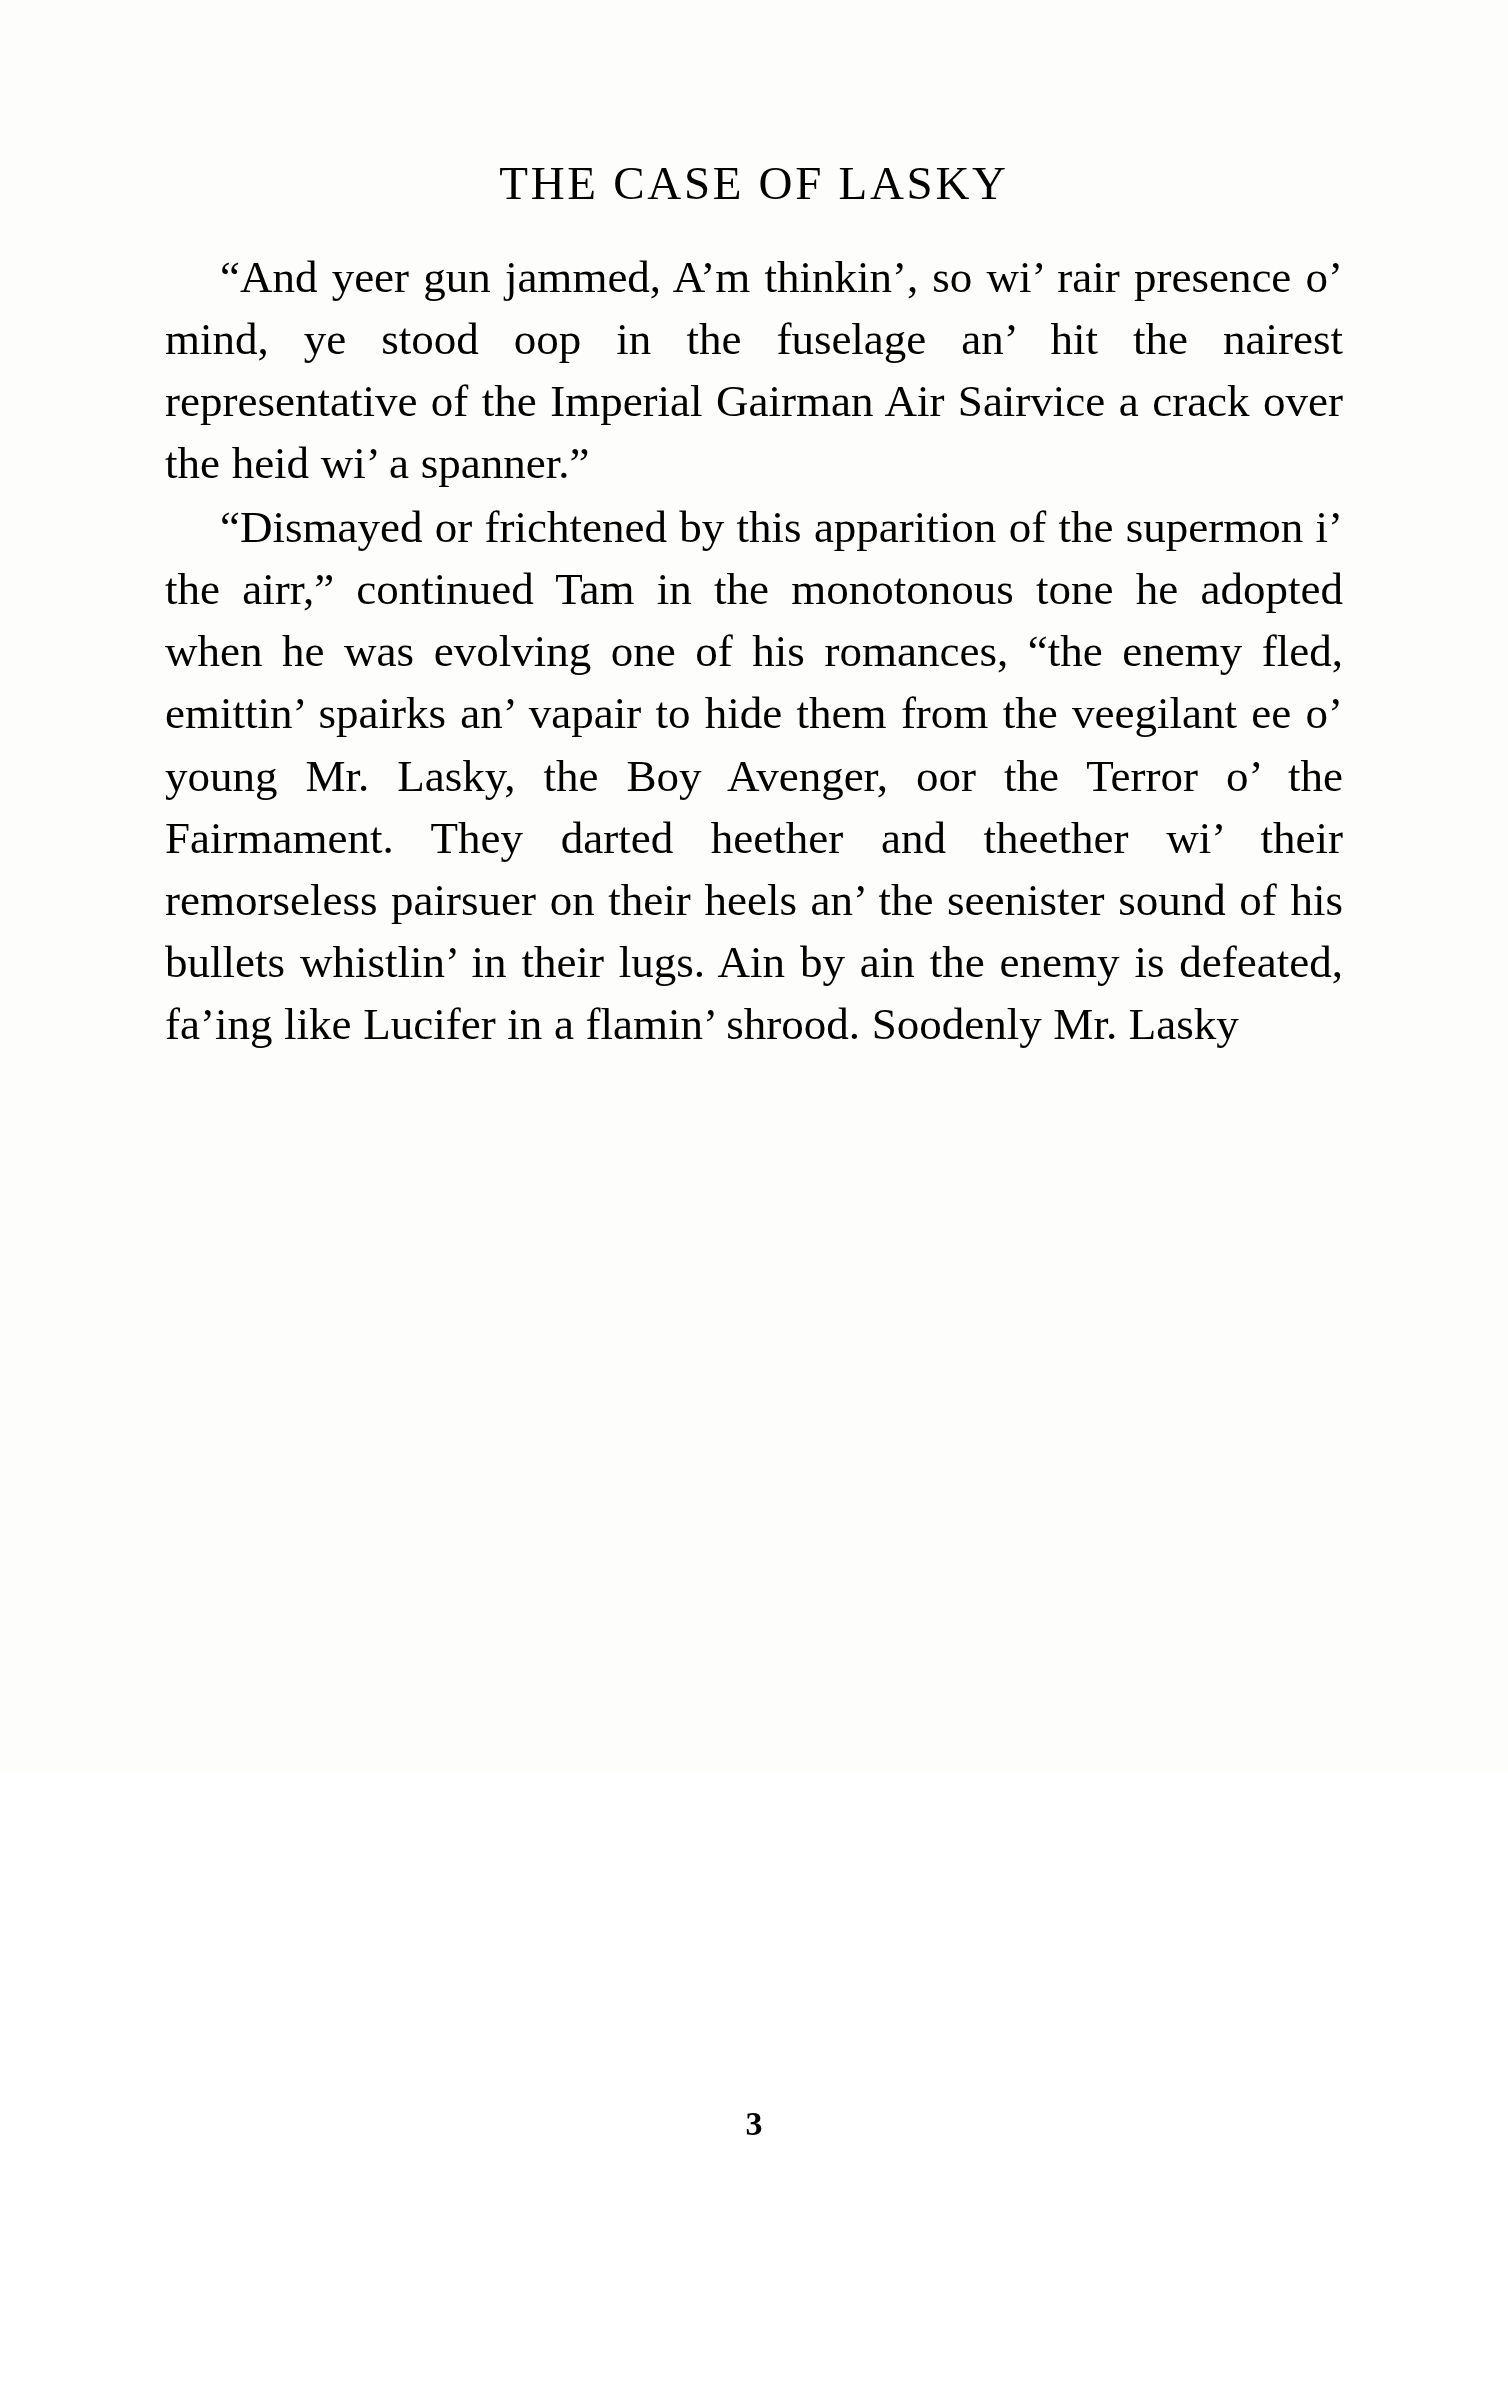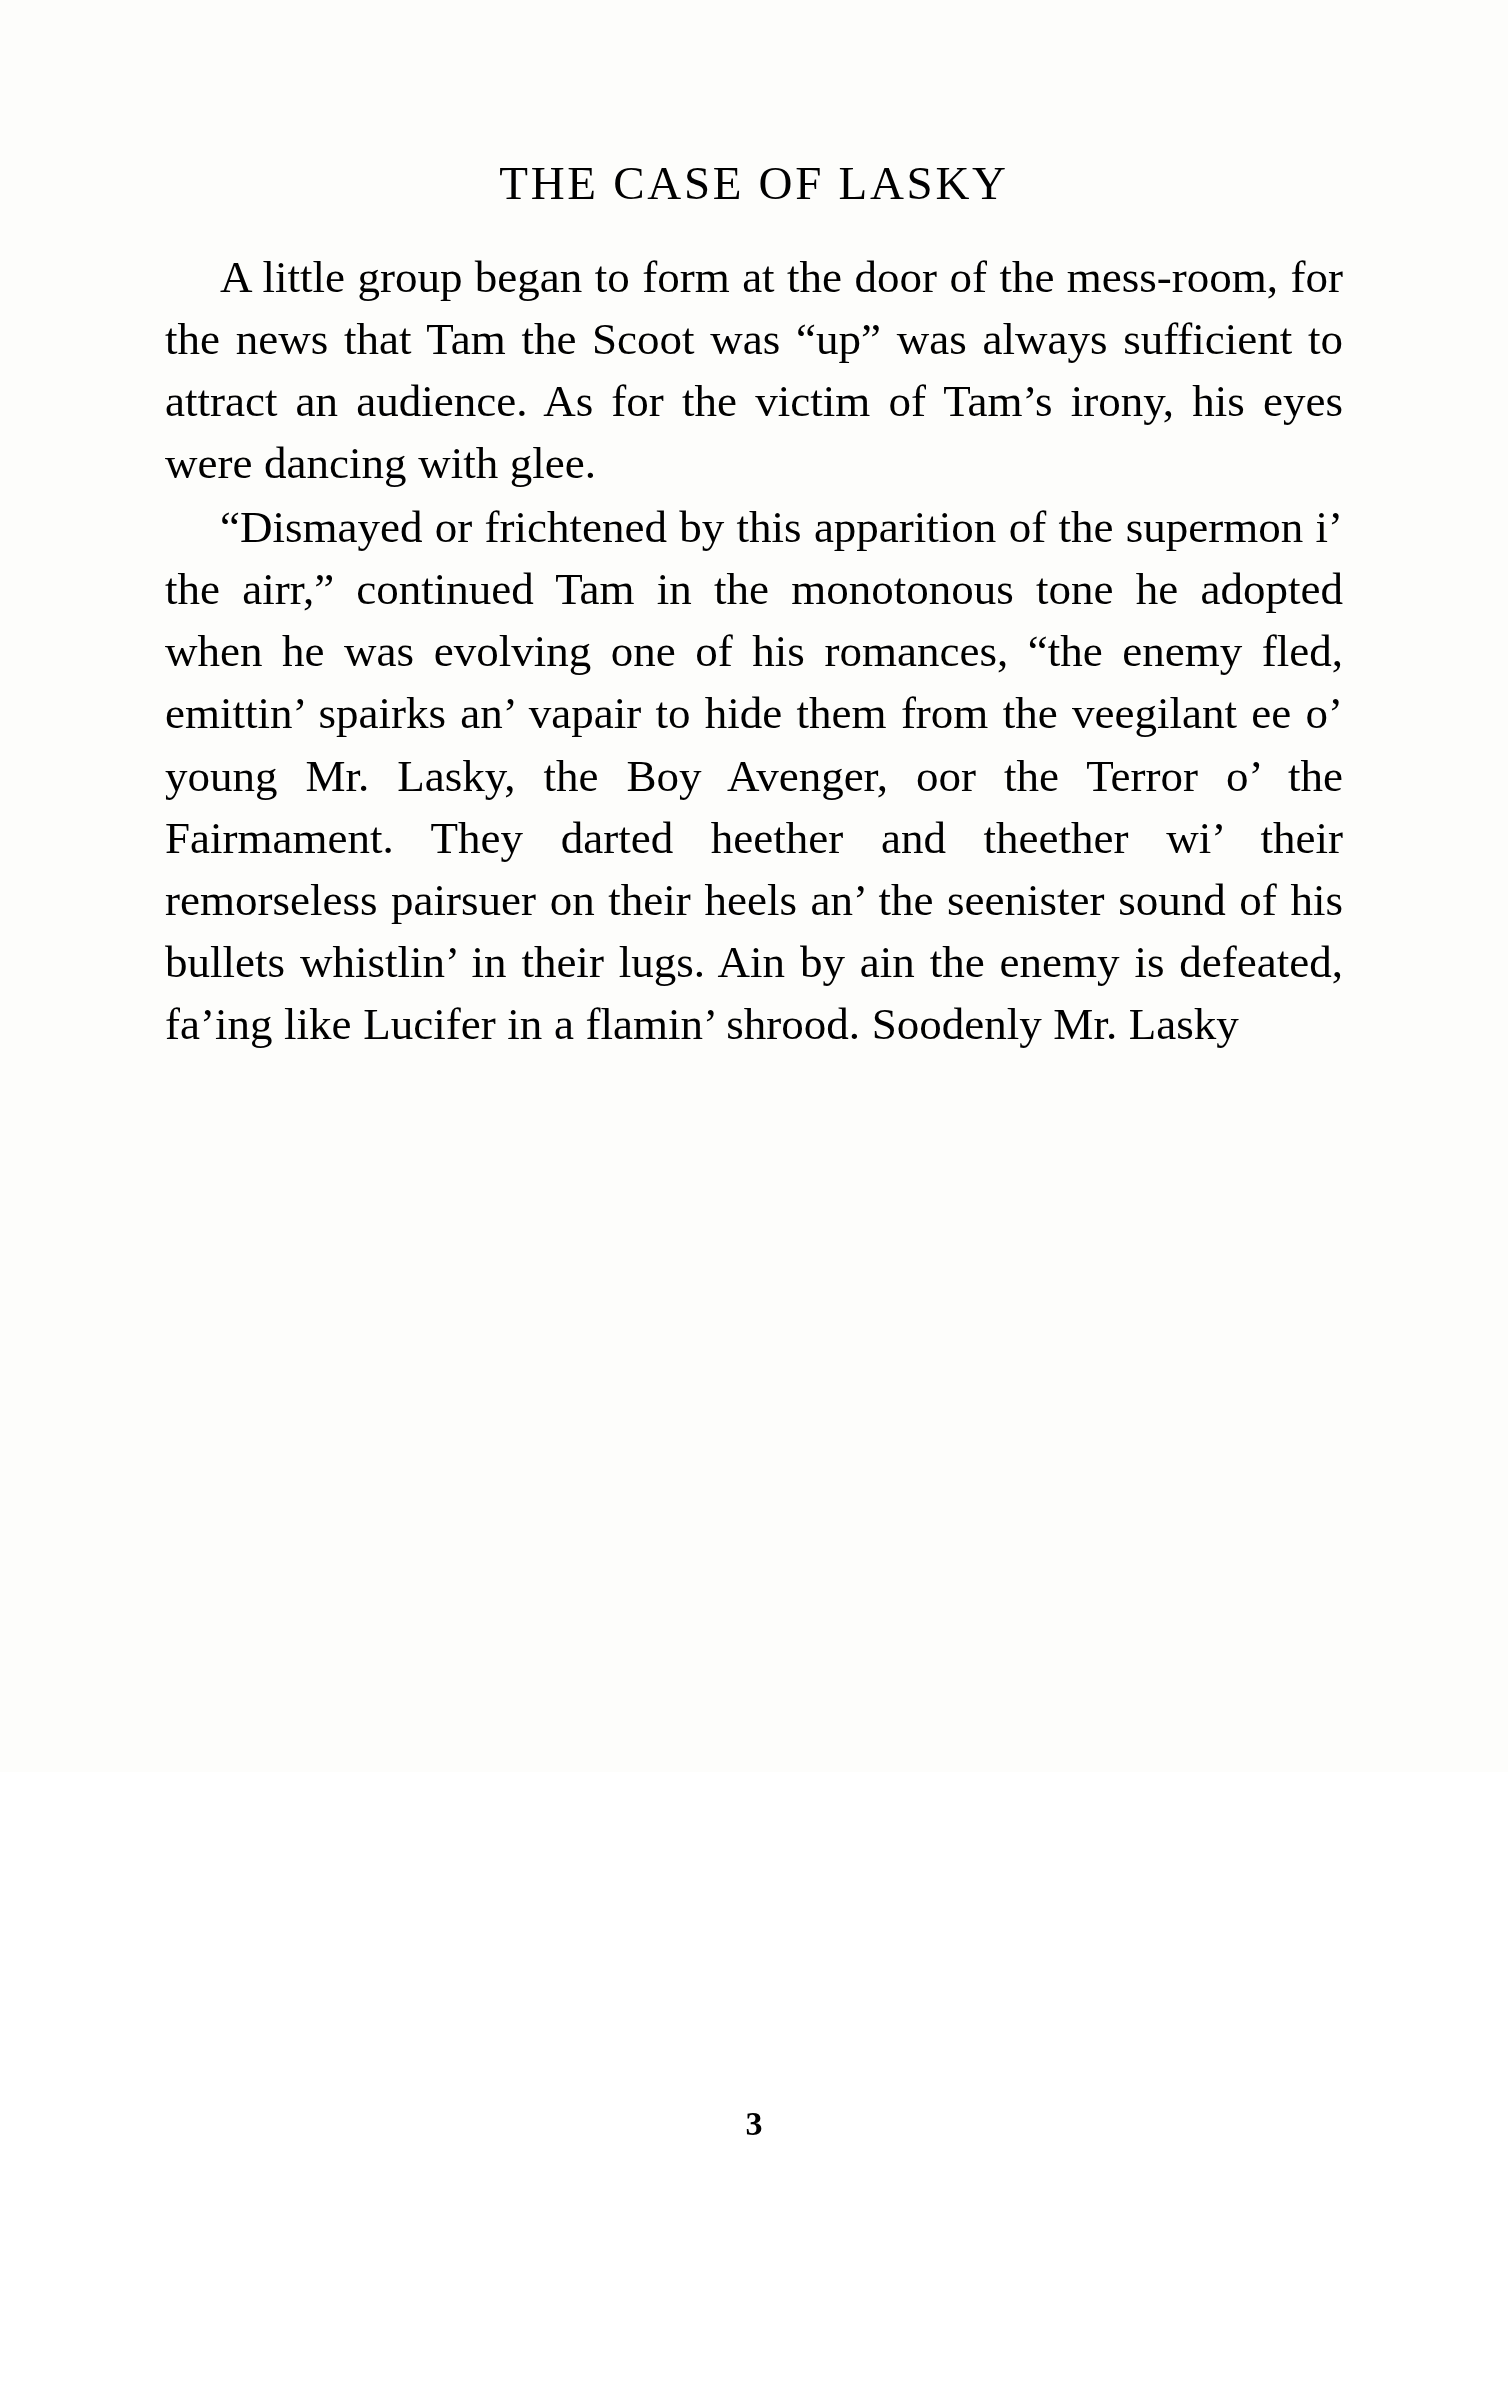--- a/index.html
+++ b/index.html
@@ -57,18 +57,18 @@
     font-weight: 700;
     font-family: "Liberation Serif", serif;
   }
 </style>
 </head>
 <body>
 
 <div class="page">
   <div class="content">
     <h1 class="page-heading">THE CASE OF LASKY</h1>
-    <p class="para">A little group began to form at the door of the mess-room, for the news that Tam the Scoot was “up” was always sufficient to attract an audience. As for the victim of Tam’s irony, his eyes were dancing with glee.</p>
+    <p class="para">“And yeer gun jammed, A’m thinkin’, so wi’ rair presence o’ mind, ye stood oop in the fuselage an’ hit the nairest representative of the Imperial Gairman Air Sairvice a crack over the heid wi’ a spanner.”</p>
     <p class="para last">“Dismayed or frichtened by this apparition of the supermon i’ the airr,” continued Tam in the monotonous tone he adopted when he was evolving one of his romances, “the enemy fled, emittin’ spairks an’ vapair to hide them from the veegilant ee o’ young Mr. Lasky, the Boy Avenger, oor the Terror o’ the Fairmament. They darted heether and theether wi’ their remorseless pairsuer on their heels an’ the seenister sound of his bullets whistlin’ in their lugs. Ain by ain the enemy is defeated, fa’ing like Lucifer in a flamin’ shrood. Soodenly Mr. Lasky</p>
   </div>
   <div class="folio">3</div>
 </div>
 
 
 </body></html>

